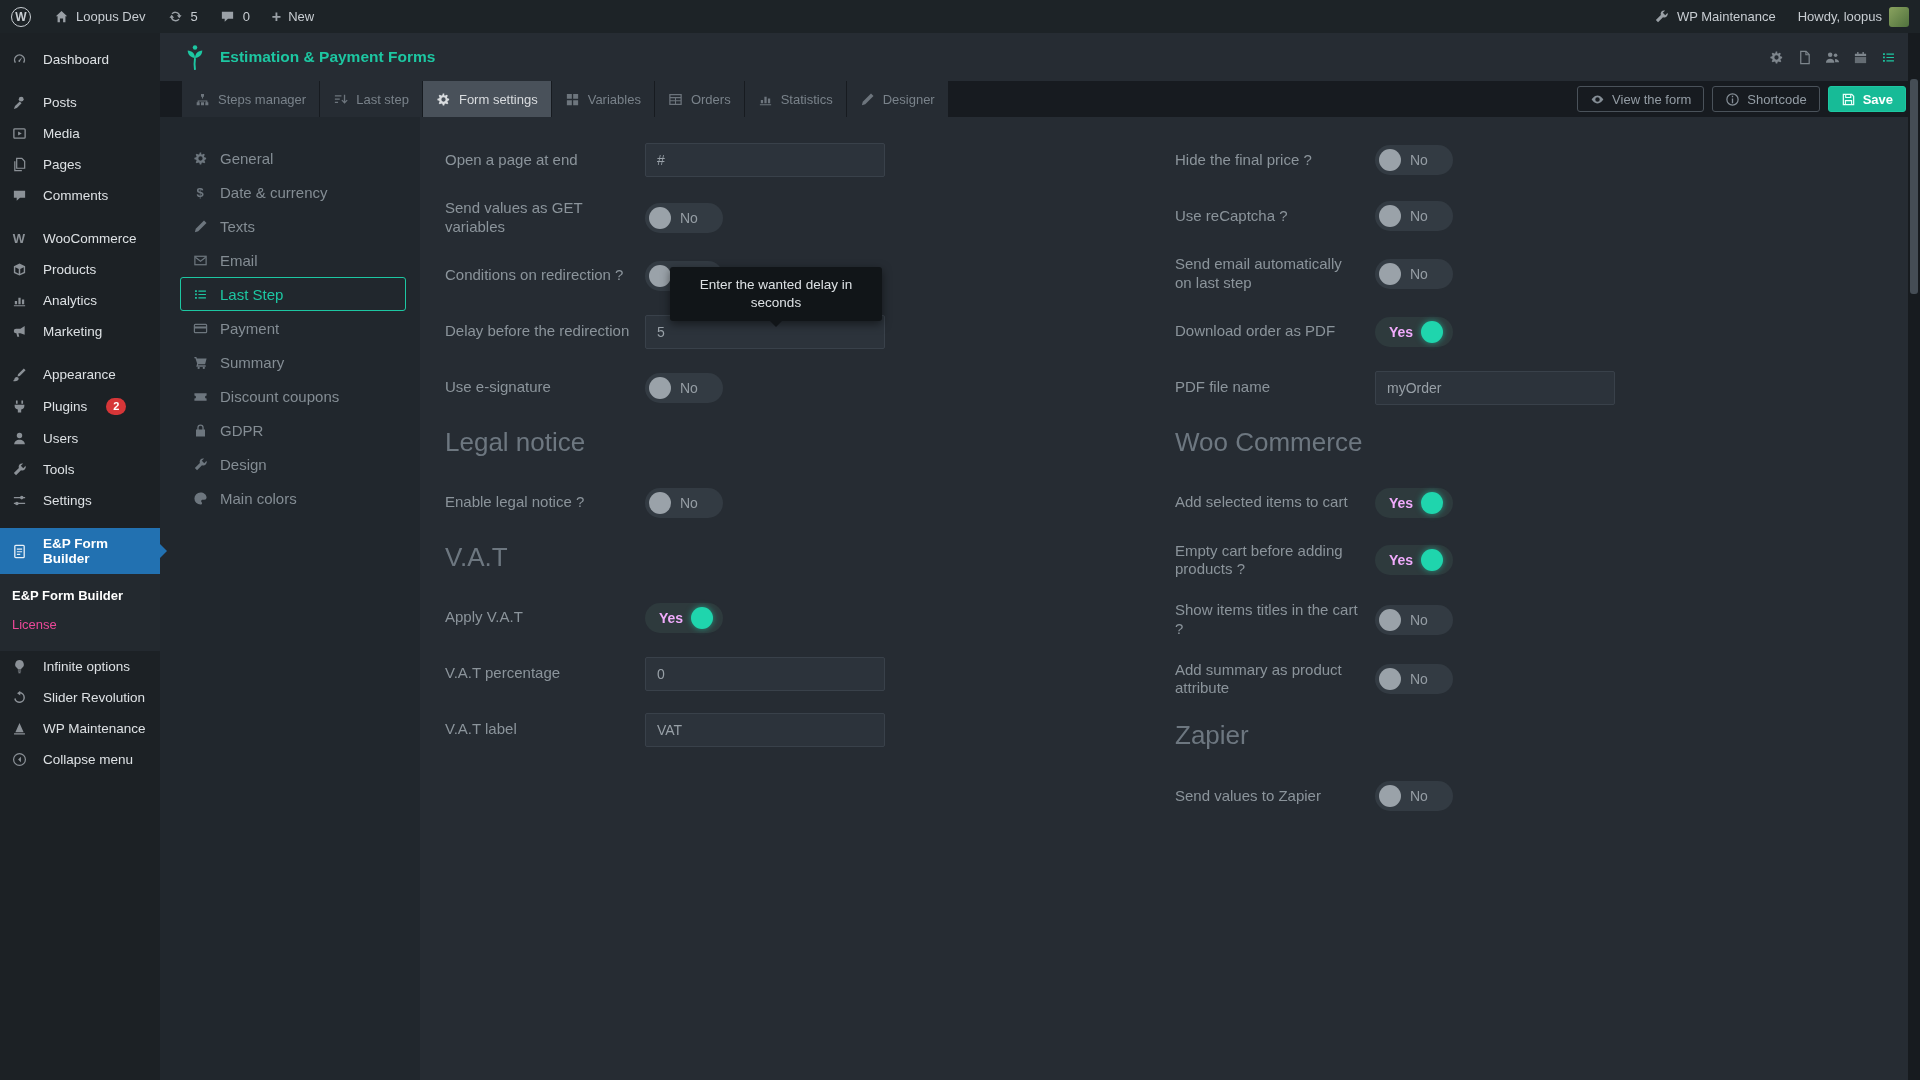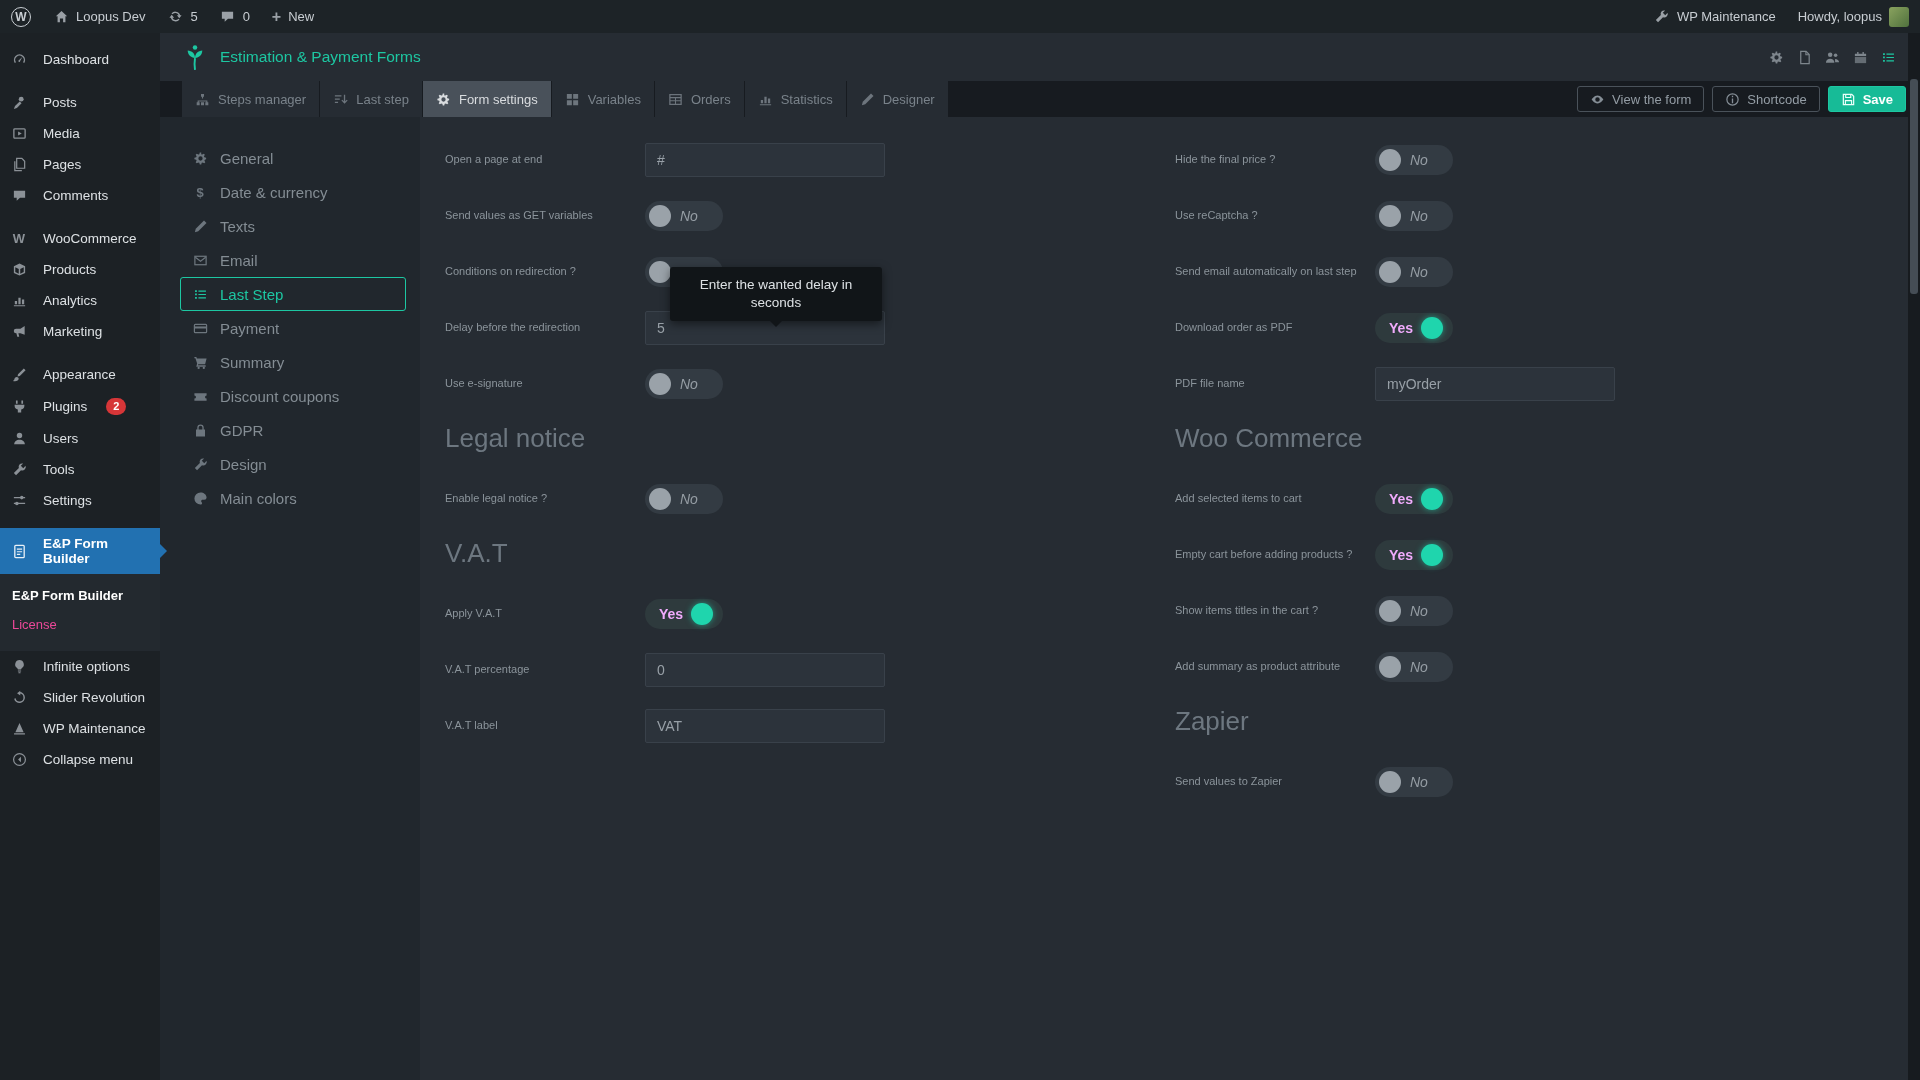--- a/index.html
+++ b/index.html
@@ -27,21 +27,21 @@
   .menu-item.active::after { content:""; position:absolute; right:-15px; top:50%; margin-top:-8px; border:8px solid transparent; border-left-color:#2271b1; }
   .mi-badge { margin-left:4px; background:#d63638; color:#fff; border-radius:10px; font-size:11px; line-height:17px; padding:0 7px; font-weight:bold; }
   .submenu { background:#23292f; padding:7px 0 12px; }
   .submenu-item { padding:7px 12px; font-size:13px; color:#ec4899; cursor:pointer; }
   .submenu-item.current { color:#fff; font-weight:700; }
 
   
   #content { position:absolute; top:33px; left:160px; right:0; bottom:0; display:flex; flex-direction:column; background:#262c33; }
   #plugin-header { height:48px; display:flex; align-items:center; padding:0 24px 0 22px; flex-shrink:0; }
   #plugin-logo { margin-right:12px; }
-  #plugin-title { color:#1dc7a2; font-size:15.5px; }
+  #plugin-title { color:#1dc7a2; font-size:15.5px;font-weight:bold; }
   #header-icons { margin-left:auto; display:flex; gap:13px; align-items:center; }
   #header-icons .icon { color:#7e868d; cursor:pointer; }
   #header-icons .icon.accent { color:#1dc7a2; }
 
   
   #tabbar { height:36px; background:#171b20; display:flex; align-items:stretch; padding-left:22px; flex-shrink:0; }
   #tabs { display:flex; gap:1px; }
   .tab { background:#262c33; color:#79828a; font-size:13px; display:flex; align-items:center; gap:8px; padding:0 13px; cursor:pointer; white-space:nowrap; }
   .tab .icon { color:#6d757d; }
   .tab.active { background:#49515a; color:#d9dcdf; }
@@ -59,27 +59,27 @@
   .nav-item { display:flex; align-items:center; gap:11px; height:34px; padding:0 10px; color:#848d94; font-size:15px; cursor:pointer; border:1px solid transparent; border-radius:3px; }
   .nav-item .icon { width:18px; color:#6d767e; }
   .nav-item.active { color:#1dc7a2; border-color:#1dc7a2; }
   .nav-item.active .icon { color:#1dc7a2; }
 
   #form-area { flex:1; position:relative; }
   .form-col { position:absolute; top:26px; width:490px; }
   #col-left { left:25px; }
   #col-right { left:755px; width:470px; }
   .form-row { display:flex; align-items:center; margin-bottom:22px; min-height:34px; }
-  .form-label { width:200px; flex-shrink:0; color:#8b949b; font-size:11px; line-height:1.25; padding-right:14px; }
+  .form-label { width:200px; flex-shrink:0; color:#8b949b; font-size:15px; line-height:1.25; padding-right:14px; }
   .form-input { width:240px; height:34px; background:#2c333b; border:1px solid #39414a; color:#98a0a7; font-size:14px; padding:0 11px; border-radius:2px; font-family:inherit; outline:none; }
   .section-heading { font-size:26px; font-weight:400; color:#6d7780; margin:16px 0 28px; }
 
   .toggle { width:78px; height:30px; border-radius:15px; background:#333b43; display:flex; align-items:center; padding:0 4px; cursor:pointer; font-size:14px; flex-shrink:0; }
   .toggle .knob { width:22px; height:22px; border-radius:50%; background:#9aa2a9; flex-shrink:0; }
-  .toggle.off .tlabel { color:#959da4; margin-left:9px;font-style:italic; }
+  .toggle.off .tlabel { color:#959da4; margin-left:9px; }
   .toggle.on { background:#2e3a3d; }
   .toggle.on .tlabel { color:#f0abfc; font-weight:700; margin:0 8px 0 10px; }
   .toggle.on .knob { background:#1fd5ad; box-shadow:0 0 6px rgba(31,213,173,.6); }
 
   
   #tooltip { position:absolute; left:250px; top:150px; width:212px; background:#111518; color:#dde1e4; font-size:13.5px; line-height:1.35; text-align:center; padding:9px 24px; border-radius:3px; z-index:20; box-shadow:0 3px 10px rgba(0,0,0,.5); }
   #tooltip::after { content:""; position:absolute; left:50%; bottom:-6px; margin-left:-6px; border:6px solid transparent; border-top-color:#111518; border-bottom:none; }
 
   
   #scrollbar { position:absolute; top:33px; right:0; bottom:0; width:12px; background:#171b1f; z-index:70; }

